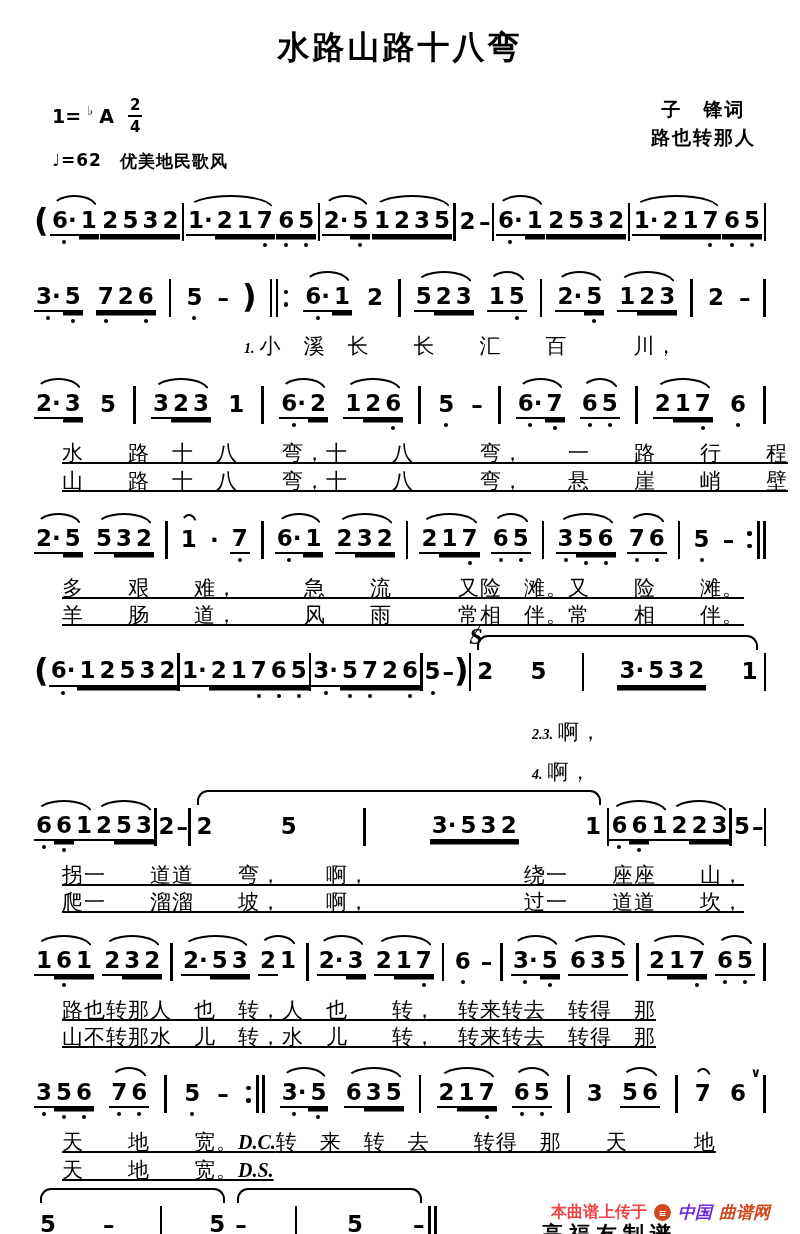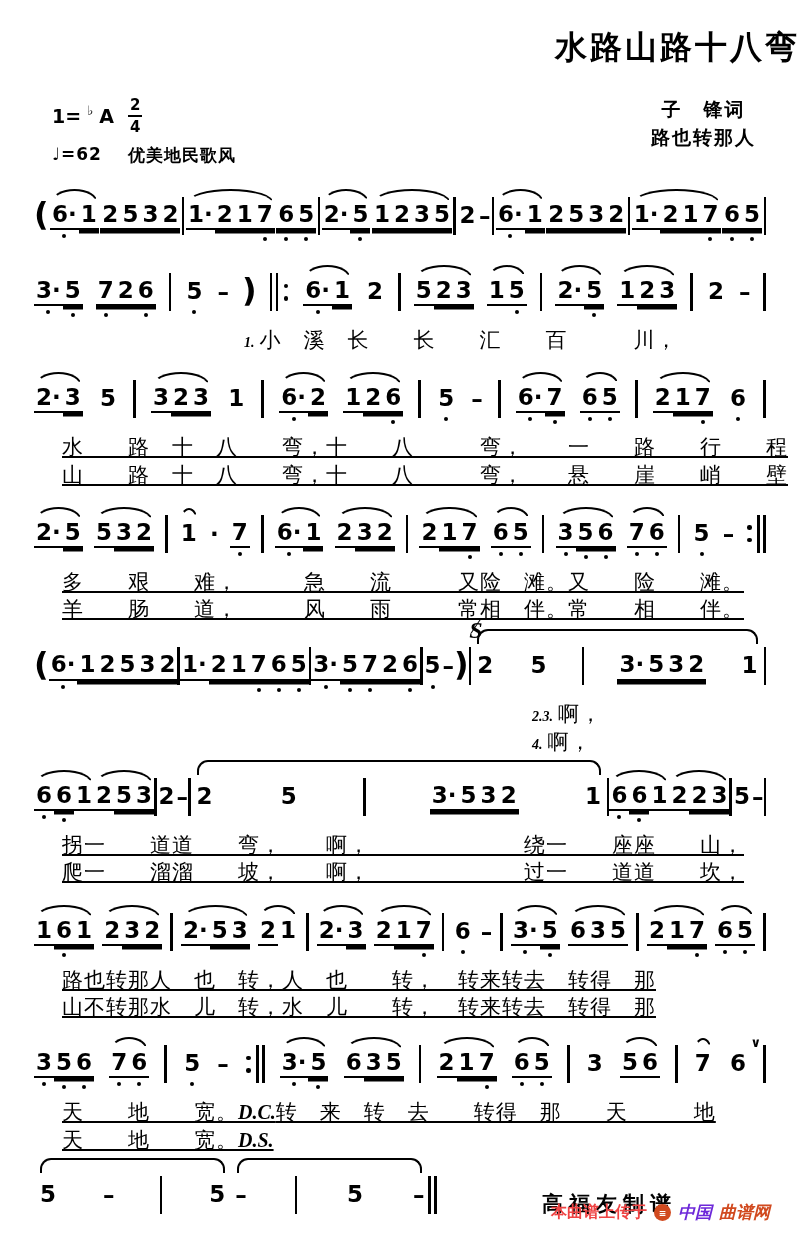--- a/index.html
+++ b/index.html
@@ -1,29 +1,29 @@
 <!DOCTYPE html>
 <html><head>
 <meta charset="utf-8">
 <style>
   html,body{margin:0;padding:0;background:#fff;}
   body{width:800px;height:1234px;overflow:hidden;color:#000;
        font-family:"Liberation Sans",sans-serif;position:relative;}
   .sheet{padding:18px 0 0 0;}
 
   
-  .title{text-align:right;font:bold 32px "DejaVu Sans",sans-serif;letter-spacing:3px;margin-top:8px;}
+  .title{text-align:center;font:bold 32px "DejaVu Sans",sans-serif;letter-spacing:3px;margin-top:8px;}
   .metarow{display:flex;justify-content:space-between;align-items:flex-start;padding:26px 44px 0 52px;}
   .keyblock{font:bold 19px "DejaVu Sans",sans-serif;}
   .keyline{display:flex;align-items:center;gap:6px;}
   .flat{font-size:13px;vertical-align:8px;position:relative;top:-6px;}
   .fr{display:inline-flex;flex-direction:column;align-items:center;line-height:1;font:bold 15px "DejaVu Sans",sans-serif;margin-left:8px;}
   .fr .den{border-top:2px solid #000;padding:1px 2px 0;}
   .fr .num{padding:0 2px 1px;}
-  .tempoline{margin-top:8px;display:flex;gap:26px;font:bold 17px "DejaVu Sans",sans-serif;letter-spacing:1px;}
+  .tempoline{margin-top:14px;display:flex;gap:18px;font:bold 17px "DejaVu Sans",sans-serif;letter-spacing:1px;}
   .credits{text-align:center;font:bold 19px "Liberation Serif",serif;line-height:1.45;letter-spacing:2px;}
 
   
   .music{margin-top:10px;}
   .system{padding:0 26px;}
   .noterow{display:flex;align-items:center;justify-content:space-between;
            padding:20px 8px 16px 8px;}
   .grp{position:relative;display:inline-flex;align-items:flex-start;}
   .ch{display:inline-block;position:relative;padding:0 2px 2px 2px;
       font:bold 23px "DejaVu Sans",sans-serif;line-height:1.05;}
@@ -51,21 +51,21 @@
   .segno .sl{position:absolute;left:5px;top:-2px;font-style:normal;font-size:20px;}
   .breath{position:absolute;top:-16px;right:-13px;font:bold 13px "DejaVu Sans",sans-serif;}
 
   
   .lyr{font:21px "Liberation Serif",serif;white-space:pre;line-height:1.3;letter-spacing:1px;}
   .vlabel{font:italic bold 14px "Liberation Serif",serif;margin-right:5px;letter-spacing:0;}
   .dcds{font:italic bold 20px "Liberation Serif",serif;letter-spacing:0;}
 
   .sys2 .lyr{padding-left:218px;}
   .sys3 .lyr,.sys4 .lyr,.sys6 .lyr,.sys7 .lyr,.sys8 .lyr{padding-left:36px;text-decoration:underline;}
-  .sys5 .lyr{padding-left:506px;}
+  .sys5 .lyr{padding-left:506px;margin-top:12px;}
   .sys1{margin-bottom:2px;} .sys2{margin-bottom:6px;} .sys3{margin-bottom:6px;}
   .sys4{margin-bottom:4px;} .sys5{margin-bottom:2px;} .sys6{margin-bottom:6px;}
   .sys7{margin-bottom:4px;} .sys8{margin-bottom:2px;}
 
   
   .finalwrap{display:flex;align-items:flex-start;}
   .finalleft{width:56%;}
   .finalleft .noterow{justify-content:space-between;}
   .finalright{flex:1;text-align:center;padding-top:34px;}
   .maker{font:bold 21px "Liberation Serif",serif;letter-spacing:6px;}

